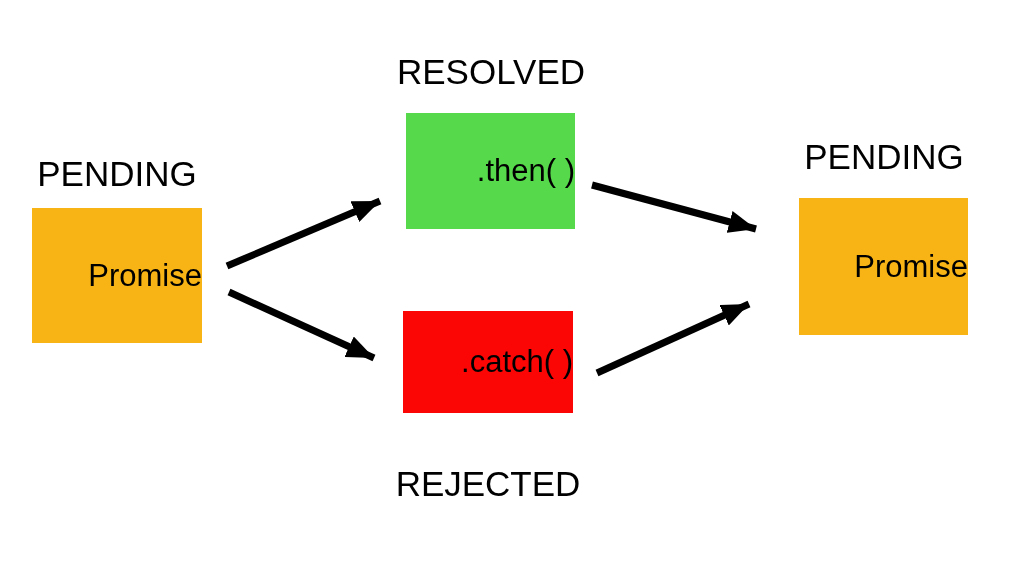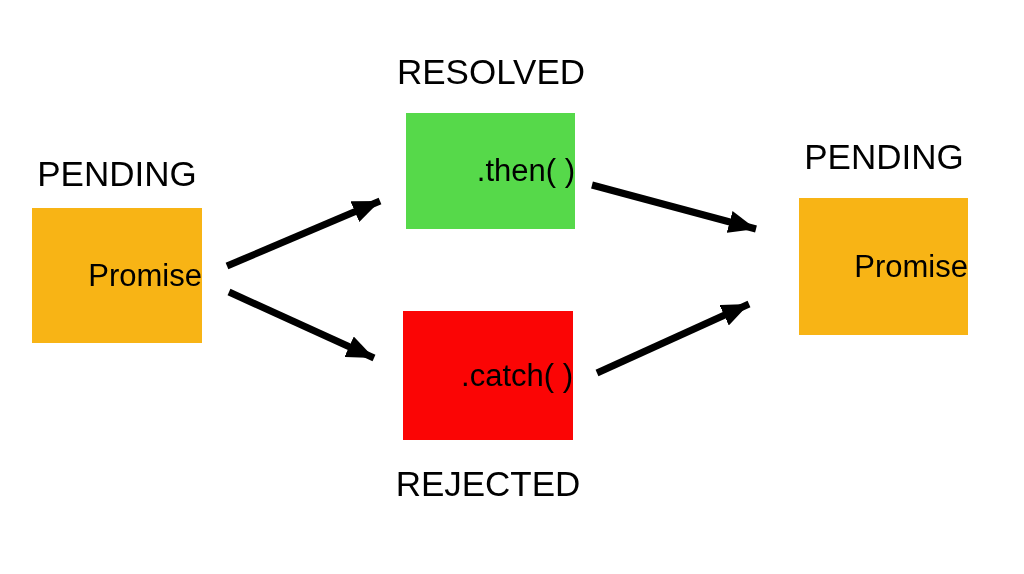--- a/index.html
+++ b/index.html
@@ -35,21 +35,21 @@
     color: #000000;
     white-space: pre;
   }
   #label-pending-left  { left: 12px;  top: 156px; width: 210px; }
   #label-resolved      { left: 391px; top: 54px;  width: 200px; }
   #label-rejected      { left: 388px; top: 466px; width: 200px; }
   #label-pending-right { left: 784px; top: 139px; width: 200px; }
 
   #box-pending-left  { left: 32px;  top: 208px; width: 170px; height: 135px; }
   #box-resolved      { left: 406px; top: 113px; width: 169px; height: 116px; }
-  #box-rejected      { left: 403px; top: 311px; width: 170px; height: 129px; }
+  #box-rejected      { left: 403px; top: 311px; width: 170px; height: 102px; }
   #box-pending-right { left: 799px; top: 198px; width: 169px; height: 137px; }
 </style>
 </head>
 <body>
 
 <div class="canvas">
 
   <svg class="arrows-layer" viewBox="0 0 1024 574" xmlns="http://www.w3.org/2000/svg">
       <defs>
         <marker id="ah" markerUnits="strokeWidth" markerWidth="4" markerHeight="3.2" viewBox="0 0 4 3.2" refX="3.9" refY="1.6" orient="auto">

